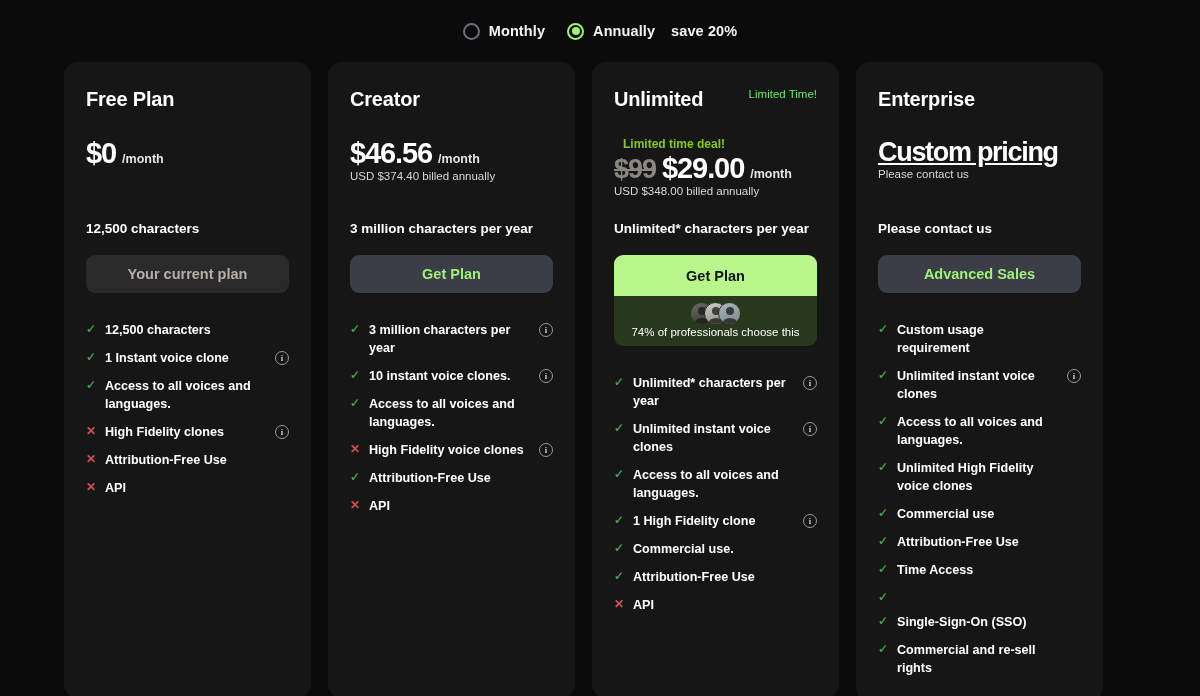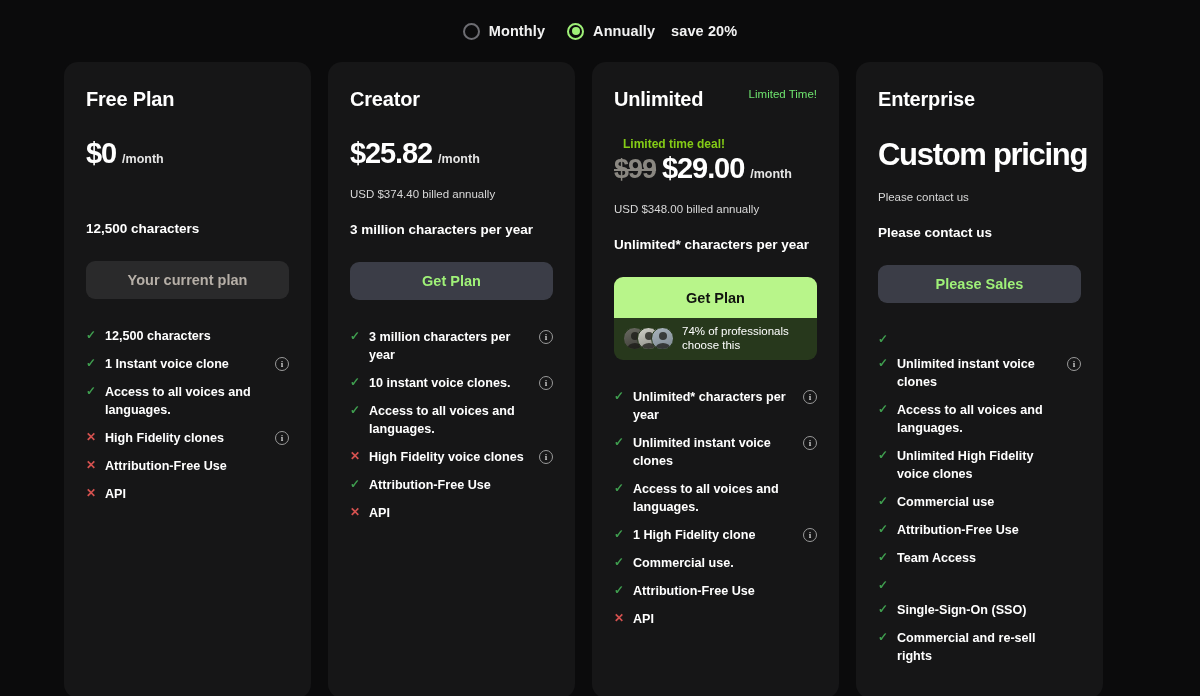--- a/index.html
+++ b/index.html
@@ -124,47 +124,48 @@
     text-decoration: line-through;
     letter-spacing: -1px;
   }
   .price-main {
     font-size: 29px;
     font-weight: 800;
     color: #ffffff;
     letter-spacing: -1.1px;
   }
   .price-main.custom {
-    font-size: 31px;
+    font-size: 27px;
     letter-spacing: -1.3px;
     white-space: nowrap;
+    text-decoration: underline;
   }
   .price-period {
     font-size: 12.5px;
     font-weight: 700;
     color: #e5e5e5;
   }
   .price-sub {
     font-size: 11.5px;
     font-weight: 400;
     color: #d8d8d8;
-    margin-top: 18px;
+    margin-top: 0;
   }
 
   .quota {
     margin-top: 22px;
     font-size: 13.5px;
     font-weight: 700;
     color: #ffffff;
     min-height: 18px;
   }
 
   
   .cta {
-    margin-top: 22px;
+    margin-top: 16px;
     width: 100%;
     height: 38px;
     border: none;
     border-radius: 9px;
     font-family: "Liberation Sans", sans-serif;
     font-size: 14.5px;
     font-weight: 700;
     cursor: pointer;
     display: flex;
     align-items: center;
@@ -185,21 +186,21 @@
     border-radius: 9px 9px 0 0;
     height: 41px;
   }
 
   .social-proof {
     background: #27381c;
     border-radius: 0 0 9px 9px;
     padding: 6px 9px 7px 9px;
     display: flex;
     align-items: center;
-    gap: 8px;
+    flex-direction: column;
   }
   .avatars { display: flex; flex: none; }
   .avatar {
     width: 23px;
     height: 23px;
     border-radius: 50%;
     border: 1.5px solid #27381c;
     margin-right: -9px;
     overflow: hidden;
     position: relative;
@@ -347,21 +348,21 @@
         </div>
       </div>
     </div>
 
     <div class="card">
       <div class="card-head">
         <span class="plan-name">Creator</span>
       </div>
       <div class="price-block">
         <div class="price-row">
-          <span class="price-main">$25.82</span>
+          <span class="price-main">$46.56</span>
           <span class="price-period">/month</span>
         </div>
         <div class="price-sub">USD $374.40 billed annually</div>
       </div>
       <div class="quota">3 million characters per year</div>
       <button class="cta outline">Get Plan</button>
       <div class="features">
         <div class="feature">
           <span class="mark yes">✓</span>
           <span class="feature-text">3 million characters per year</span>
@@ -462,24 +463,25 @@
       <div class="card-head">
         <span class="plan-name">Enterprise</span>
       </div>
       <div class="price-block">
         <div class="price-row">
           <span class="price-main custom">Custom pricing</span>
         </div>
         <div class="price-sub">Please contact us</div>
       </div>
       <div class="quota">Please contact us</div>
-      <button class="cta outline">Please Sales</button>
+      <button class="cta outline">Advanced Sales</button>
       <div class="features">
         <div class="feature">
           <span class="mark yes">✓</span>
+          <span class="feature-text">Custom usage requirement</span>
           <span class="info-spacer"></span>
         </div>
         <div class="feature">
           <span class="mark yes">✓</span>
           <span class="feature-text">Unlimited instant voice clones</span>
           <span class="info-icon">i</span>
         </div>
         <div class="feature">
           <span class="mark yes">✓</span>
           <span class="feature-text">Access to all voices and languages.</span>
@@ -495,21 +497,21 @@
           <span class="feature-text">Commercial use</span>
           <span class="info-spacer"></span>
         </div>
         <div class="feature">
           <span class="mark yes">✓</span>
           <span class="feature-text">Attribution-Free Use</span>
           <span class="info-spacer"></span>
         </div>
         <div class="feature">
           <span class="mark yes">✓</span>
-          <span class="feature-text">Team Access</span>
+          <span class="feature-text">Time Access</span>
           <span class="info-spacer"></span>
         </div>
         <div class="feature">
           <span class="mark yes">✓</span>
           <span class="info-spacer"></span>
         </div>
         <div class="feature">
           <span class="mark yes">✓</span>
           <span class="feature-text">Single-Sign-On (SSO)</span>
           <span class="info-spacer"></span>

